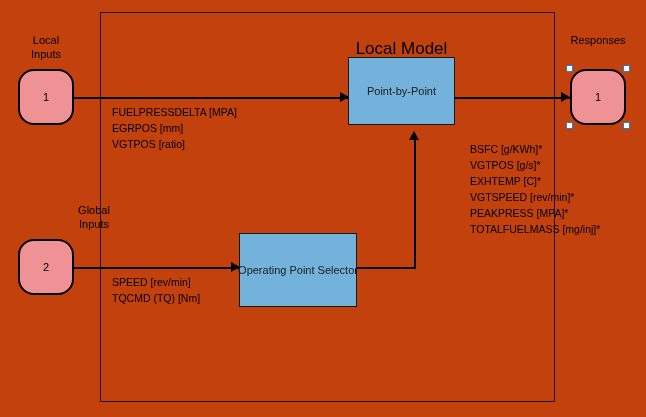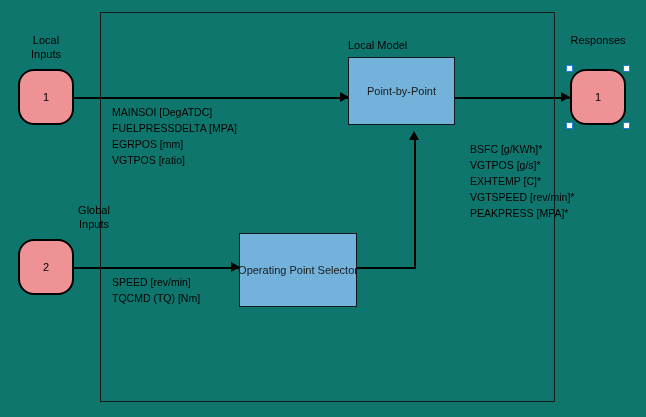--- a/index.html
+++ b/index.html
@@ -4,21 +4,21 @@
 <style>
   html, body {
     margin: 0;
     padding: 0;
     background: #ffffff;
   }
   #canvas {
     position: relative;
     width: 646px;
     height: 417px;
-    background: #0f766e;
+    background: #c2410c;
     font-family: "Liberation Sans", sans-serif;
     overflow: hidden;
   }
   
   .boundary {
     position: absolute;
     left: 100px;
     top: 12px;
     width: 455px;
     height: 390px;
@@ -57,22 +57,22 @@
     box-sizing: border-box;
     display: flex;
     align-items: center;
     justify-content: center;
     font-size: 11px;
     color: #1a1a1a;
     white-space: nowrap;
   }
   .block-title {
     position: absolute;
-    text-align: left;
-    font-size: 11px;
+    text-align: center;
+    font-size: 17px;
     color: #000000;
   }
   
   .sig {
     position: absolute;
     font-size: 10.5px;
     color: #000000;
     line-height: 16px;
     white-space: nowrap;
   }
@@ -125,21 +125,20 @@
     <div>Inputs</div>
   </div>
   <div class="port" style="left:18px; top:69px;">
     <span>1</span>
   </div>
 
   <div class="line-h" style="left:74px; top:97px; width:276px;"></div>
   <div class="arrow-r" style="left:340px; top:92px;"></div>
 
   <div class="sig" style="left:112px; top:104px;">
-    <div>MAINSOI [DegATDC]</div>
     <div>FUELPRESSDELTA [MPA]</div>
     <div>EGRPOS [mm]</div>
     <div>VGTPOS [ratio]</div>
   </div>
 
   <div class="port-label" style="left:1px; top:203px;margin-left:48px;">
     <div>Global</div>
     <div>Inputs</div>
   </div>
   <div class="port" style="left:18px; top:239px;">
@@ -169,20 +168,21 @@
 
   <div class="line-h" style="left:455px; top:97px; width:115px;"></div>
   <div class="arrow-r" style="left:561px; top:92px;"></div>
 
   <div class="sig" style="left:439px; top:141px;margin-left:31px;">
     <div>BSFC [g/KWh]*</div>
     <div>VGTPOS [g/s]*</div>
     <div>EXHTEMP [C]*</div>
     <div>VGTSPEED [rev/min]*</div>
     <div>PEAKPRESS [MPA]*</div>
+    <div>TOTALFUELMASS [mg/inj]*</div>
   </div>
 
   <div class="port-label" style="left:553px; top:33px;">Responses</div>
   <div class="port" style="left:570px; top:69px;">
     <span>1</span>
   </div>
   <div class="handle" style="left:566px; top:65px;"></div>
   <div class="handle" style="left:623px; top:65px;"></div>
   <div class="handle" style="left:566px; top:122px;"></div>
   <div class="handle" style="left:623px; top:122px;"></div>

